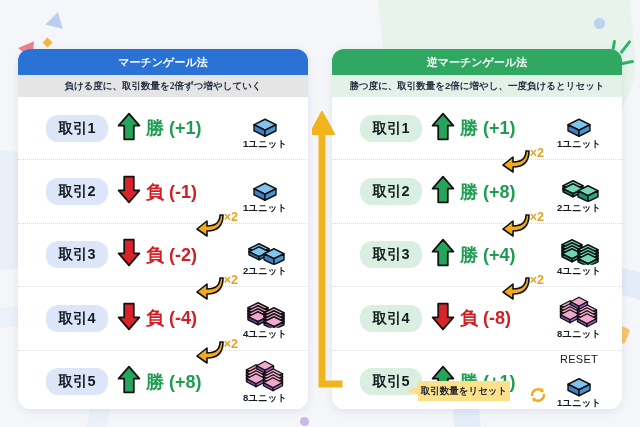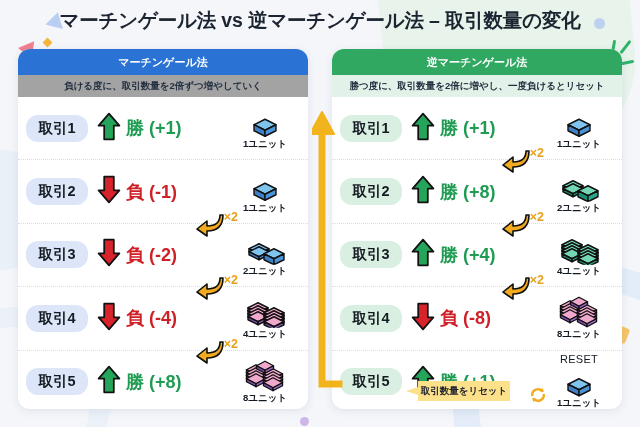--- a/index.html
+++ b/index.html
@@ -69,33 +69,33 @@
     height:26px;line-height:26px;text-align:center;
     font-size:11px;font-weight:700;color:#fff;flex:0 0 auto;
   }
   .left  .phead{background:#2a72d4;}
   .right .phead{background:#31a862;}
 
   .psub{
     height:22px;line-height:22px;text-align:center;
     font-size:9.5px;font-weight:700;color:#243041;flex:0 0 auto;
   }
-  .left  .psub{background:#a3a3a3;}
+  .left  .psub{background:#e5e5e5;font-family:Liberation Serif, serif;}
   .right .psub{background:#e2f2e8;}
 
   .rows{position:relative;flex:1 1 auto;}
 
   .row{
     position:relative;height:62.4px;display:flex;align-items:center;
     border-bottom:1px dotted #d8dde5;
   }
   .row:last-child{border-bottom:none;}
 
   .chip{
-    margin-left:8px;width:62px;height:27px;border-radius:12px;
+    margin-left:28px;width:62px;height:27px;border-radius:12px;
     display:flex;align-items:center;justify-content:center;
     font-size:14.5px;font-weight:700;color:#151b22;flex:0 0 auto;
   }
   .left  .chip{background:#dce6f8;}
   .right .chip{background:#d9efe1;}
 
   
   .resarrow{margin-left:9px;flex:0 0 auto;}
   .restext{
     margin-left:5px;font-size:18px;font-weight:700;white-space:nowrap;flex:0 0 auto;
@@ -152,21 +152,20 @@
   <div class="deco tri tri-pink"></div>
   <div class="deco tri tri-blue"></div>
   <div class="deco dot-orange"></div>
   <div class="deco dot-blue"></div>
   <div class="dash d1"></div>
   <div class="dash d2"></div>
   <div class="dash d3"></div>
   <div class="deco sq-orange"></div>
   <div class="deco dot-purple"></div>
 
-  <div class="title">マーチンゲール法 vs 逆マーチンゲール法 – 取引数量の変化</div>
 
   <div class="panel left" id="panel-0">
     <div class="phead">マーチンゲール法</div>
     <div class="psub">負ける度に、取引数量を2倍ずつ増やしていく</div>
     <div class="rows" id="rows-0">
         <div class="row">
           <div class="chip">取引1</div>
           <span class="resarrow"><svg width="24" height="29" viewBox="0 0 30 36">
               <path d="M15 2 L28 17 L21 17 L21 34 L9 34 L9 17 L2 17 Z" fill="#25a55b" stroke="#111" stroke-width="2.2" stroke-linejoin="round"></path>
             </svg></span>

